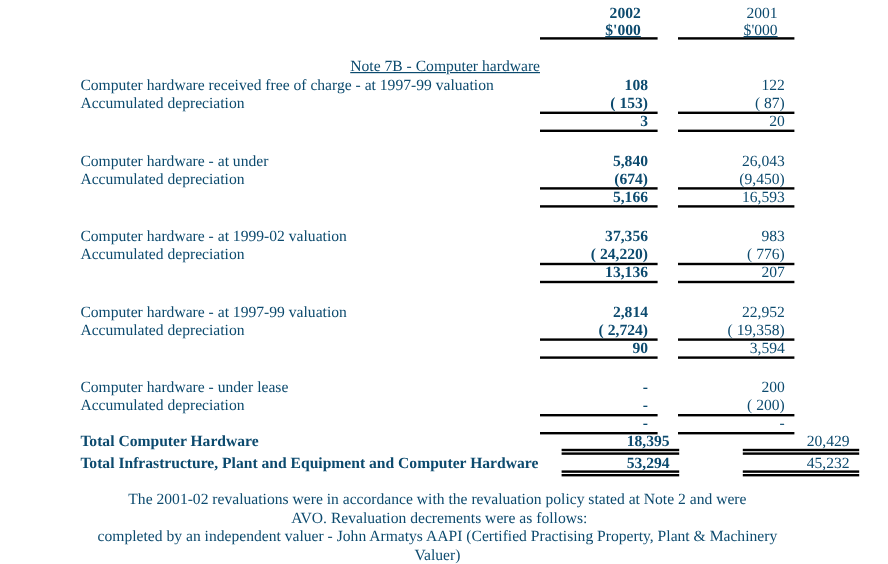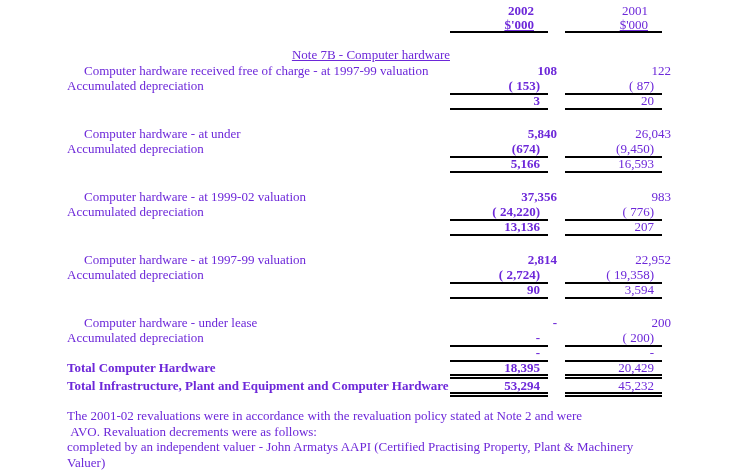--- a/index.html
+++ b/index.html
@@ -2,54 +2,54 @@
 <html><head>
 <meta charset="utf-8">
 <style>
   * { box-sizing: border-box; margin: 0; padding: 0; }
   html, body { background: #ffffff; }
   .sheet {
     position: relative;
     width: 740px;
     height: 470px;
     background: #ffffff;
-    color: #6d28d9;
+    color: #0c4a6e;
     font-family: "Liberation Serif", "DejaVu Serif", serif;
     font-size: 13px;
     overflow: hidden;
     padding: 3px 78px 0 67px;
   }
   .grid-row {
     display: grid;
     grid-template-columns: 383px 98px 17px 97px;
   }
   .lbl { white-space: nowrap; overflow: visible; }
   .num { text-align: right; padding-right: 8px; white-space: nowrap; }
   .spacer {}
   .b { font-weight: bold; }
   .u { text-decoration: underline; text-align: right; }
 
   
   .h-year { height: 15px; line-height: 15px; }
   .h-unit { height: 15px; line-height: 13px; text-decoration: underline; }
-  .r1 { height: 16px; line-height: 16px; margin-left: 17px; }
+  .r1 { height: 16px; line-height: 16px; }
   .r2 { height: 15px; line-height: 14px; }
   .rs { height: 15px; line-height: 14px; }
   .heading-row { margin-top: 14px; height: 16px; line-height: 16px; }
   .block { margin-bottom: 17px; }
   .block-last { margin-bottom: 0; }
-  .total-row { height: 18px; line-height: 13px; }
+  .total-row { height: 18px; line-height: 13px; gap: 18px; }
 
   
   .rule .num { border-bottom: 2px solid #000; }
   .dbl .num { border-bottom: 5px double #000; }
   .hdr .num { padding-right: 14px; }
 
   .notes { margin-top: 11px; }
-  .note { line-height: 15.5px; white-space: pre-wrap; }
+  .note { line-height: 15.5px; white-space: pre-wrap; text-align: center; }
 </style>
 </head>
 <body>
 
 <div class="sheet">
 
   <div class="grid-row hdr h-year">
     <div class="lbl"></div>
     <div class="num b">2002</div>
     <div class="spacer"></div>

